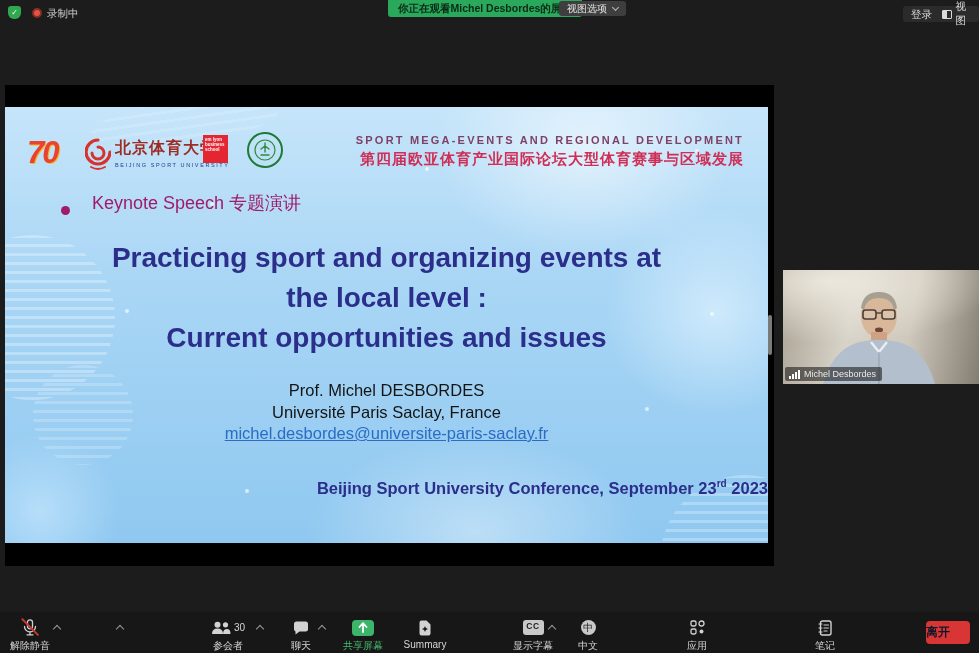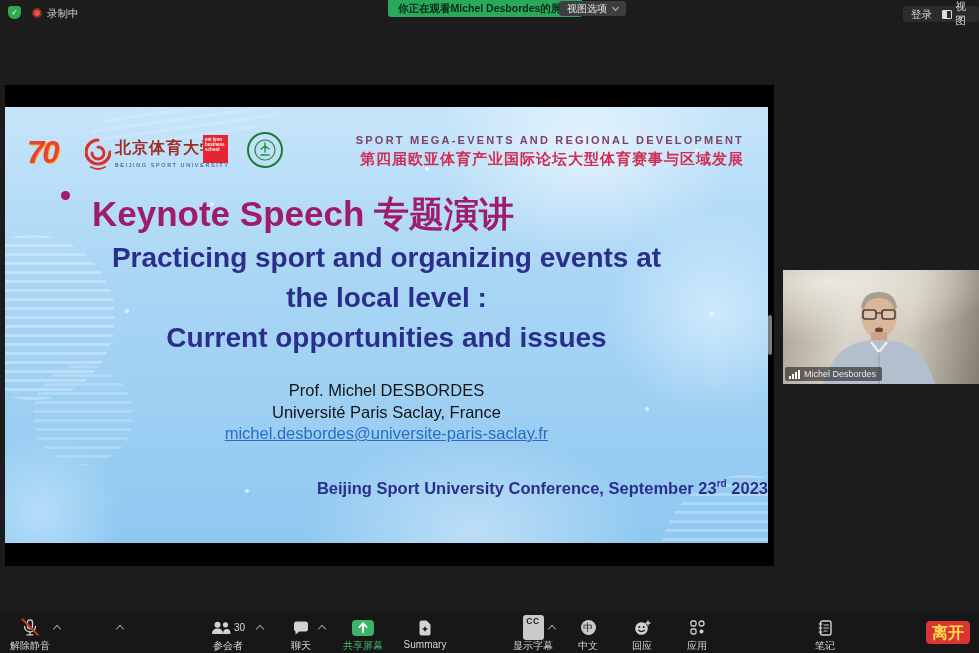--- a/index.html
+++ b/index.html
@@ -49,22 +49,22 @@
   .emlyon { position:absolute; left:198px; top:28px; width:25px; height:28px; background:#e32632; color:#fff;
             font-size:4.5px; line-height:1.15; padding:2px 2px; font-weight:bold; }
   .green-emblem { position:absolute; left:242px; top:25px; width:36px; height:36px; border-radius:50%;
             border:2px solid #1e7a34; display:flex; align-items:center; justify-content:center; }
 
   .hdr-en { position:absolute; right:24px; top:27px; font-size:11px; font-weight:600; letter-spacing:2.2px;
             color:#7d4166; }
   .hdr-zh { position:absolute; right:24px; top:43px; font-size:15px; font-weight:bold; letter-spacing:1px;
             color:#cf2f56; }
 
-  .keynote { position:absolute; left:56px; top:84px; display:flex; align-items:flex-start; gap:22px;
-             color:#9e1c6a; font-size:35px; font-weight:700; }
+  .keynote { position:absolute; left:56px; top:84px; display:flex; align-items:flex-end; gap:22px;
+             color:#9e1c6a; font-size:18px; font-weight:400; }
   .keynote .bullet { width:9px; height:9px; border-radius:50%; background:#9e1c6a; }
 
   .slide-title { position:absolute; left:0; top:131px; width:100%; text-align:center;
              color:#2b2e8a; font-size:28px; font-weight:bold; line-height:40px; }
   .slide-title span { display:block; }
 
   .speaker { position:absolute; left:0; top:273px; width:100%; text-align:center; color:#141414;
              font-size:16.5px; line-height:21.5px; }
   .speaker a { color:#2c6cc4; text-decoration:underline; }
 
@@ -83,27 +83,27 @@
 
   
   .toolbar { position:absolute; left:0; top:612px; width:979px; height:41px; background:#171717; }
   .tb-item { position:absolute; top:7px; width:80px; text-align:center; color:#d6d6d6; }
   .tb-ic { height:17px; display:flex; align-items:center; justify-content:center; position:relative; gap:3px; }
   .tb-label { font-size:10px; margin-top:3px; white-space:nowrap; }
   .slash { position:absolute; width:24px; height:2.4px; background:#c43a30; border-radius:1px;
            transform:rotate(45deg); top:7px; left:50%; margin-left:-12px; }
   .share-ic { width:22px; height:16px; background:#3cb469; border-radius:4px; display:flex;
            align-items:center; justify-content:center; }
-  .cc-badge { width:21px; height:25px; background:#c9c9c9; border-radius:3px; color:#1c1c1c;
+  .cc-badge { width:21px; height:15px; background:#c9c9c9; border-radius:3px; color:#1c1c1c;
            font-size:8.5px; font-weight:bold; line-height:13px; letter-spacing:.5px; }
   .zh-badge { width:15px; height:15px; background:#c9c9c9; border-radius:50%; color:#1c1c1c;
            font-size:10px; line-height:15px; }
   .count { font-size:10px; color:#d6d6d6; }
   .leave-btn { position:absolute; left:926px; top:9px; width:44px; height:23px; background:#d93535;
-           border-radius:4px; color:#fde047; font-size:16px; font-weight:bold; line-height:23px; text-align:center; }
+           border-radius:4px; color:#0f172a; font-size:12px; font-weight:bold; line-height:23px; }
   .green-label { color:#45b86e; }
 </style>
 </head>
 <body>
 
 <div class="app">
 
   <div class="shield">✓</div>
   <div class="rec-dot"></div>
   <div class="rec-label">录制中</div>
@@ -278,32 +278,20 @@
     </div>
     <span class="chev-up" style="left:549px; top:14px;"></span>
 
     <div class="tb-item" style="left:548px">
       <div class="tb-ic">
         <span class="zh-badge">中</span>
       </div>
       <div class="tb-label">中文</div>
     </div>
 
-    <div class="tb-item" style="left:602px">
-      <div class="tb-ic">
-        <svg width="17" height="16" viewBox="0 0 17 16">
-          <circle cx="7.5" cy="8.5" r="6.3" fill="#d2d2d2"></circle>
-          <circle cx="5.3" cy="7" r="1" fill="#171717"></circle>
-          <circle cx="9.7" cy="7" r="1" fill="#171717"></circle>
-          <path d="M4.5 10.3 q3 2.6 6 0" fill="none" stroke="#171717" stroke-width="1.2" stroke-linecap="round"></path>
-          <path d="M14 1 v4 M12 3 h4" stroke="#d2d2d2" stroke-width="1.4" stroke-linecap="round"></path>
-        </svg>
-      </div>
-      <div class="tb-label">回应</div>
-    </div>
 
     <div class="tb-item" style="left:657px">
       <div class="tb-ic">
         <svg width="15" height="15" viewBox="0 0 15 15">
           <rect x="1" y="1" width="5" height="5" rx="1.4" fill="none" stroke="#d2d2d2" stroke-width="1.3"></rect>
           <rect x="9" y="1" width="5" height="5" rx="2.5" fill="none" stroke="#d2d2d2" stroke-width="1.3"></rect>
           <rect x="1" y="9" width="5" height="5" rx="1.4" fill="none" stroke="#d2d2d2" stroke-width="1.3"></rect>
           <circle cx="11.5" cy="11.5" r="2" fill="#d2d2d2"></circle>
         </svg>
       </div>

